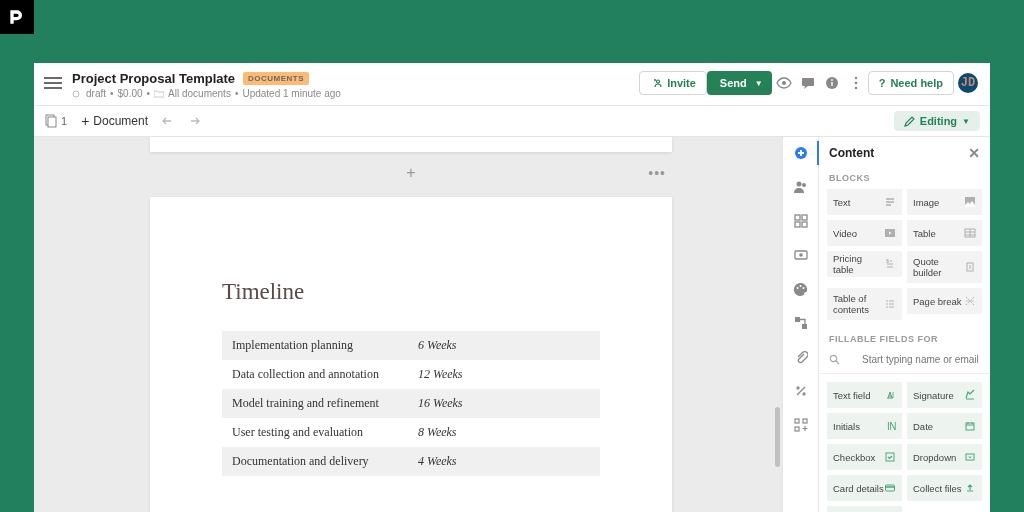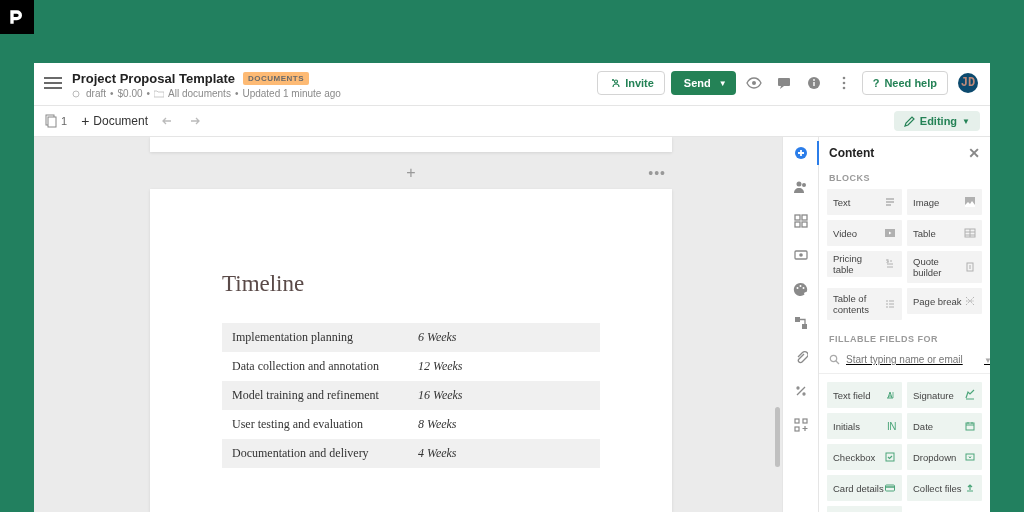--- a/index.html
+++ b/index.html
@@ -16,21 +16,21 @@
     .hamburger { width: 18px; height: 14px; margin-top: 6px; cursor: pointer; }
     .hamburger div { height: 2px; background: #6a6a6a; margin-bottom: 3px; }
     .title-block { display: flex; flex-direction: column; gap: 2px; }
     .title-row { display: flex; align-items: center; gap: 8px; }
     .doc-title { font-size: 13px; font-weight: 600; color: #222; }
     .doc-badge { font-size: 8px; font-weight: 700; color: #6a6a6a; background: #fdba74; padding: 2px 5px; border-radius: 2px; letter-spacing: 0.5px; }
     .meta-row { display: flex; align-items: center; gap: 4px; font-size: 10px; color: #8a8a8a; }
     .meta-row .dot { }
     .meta-icon { width: 10px; height: 10px; display: inline-flex; align-items: center; }
     
-    .header-right { display: flex; align-items: center; gap: 6px; }
+    .header-right { display: flex; align-items: center; }
     .btn { display: inline-flex; align-items: center; gap: 5px; padding: 5px 10px; border-radius: 4px; font-size: 11px; font-weight: 600; cursor: pointer; border: 1px solid transparent; }
     .btn-invite { border: 1px solid #d4d4d4; color: #248256; background: #fff; }
     .btn-send { background: #248256; color: #fff; padding: 5px 8px 5px 12px; }
     .btn-send .chev { margin-left: 3px; font-size: 8px; }
     .icon-btn { width: 24px; height: 24px; display: flex; align-items: center; justify-content: center; color: #8a8a8a; cursor: pointer; }
     .btn-help { border: 1px solid #d4d4d4; color: #248256; background: #fff; }
     .avatar { width: 20px; height: 20px; border-radius: 50%; background: #0c4a6e; color: #c08a7a; font-size: 12px; font-weight: 700; display: flex; align-items: center; justify-content: center; margin-left: 4px; font-family: Liberation Mono, monospace; }
     
     
     .toolbar { display: flex; align-items: center; padding: 4px 10px; border-bottom: 1px solid #e5e5e5; gap: 8px; }
@@ -45,21 +45,21 @@
     
     .main-area { display: flex; flex: 1; min-height: 0; }
     .canvas { flex: 1; background: #ebebeb; position: relative; overflow: hidden; }
     
     .page-top { position: absolute; top: 0; left: 116px; width: 522px; height: 15px; background: #fff; box-shadow: 0 1px 3px rgba(0,0,0,0.1); }
     
     .add-row { position: absolute; top: 24px; left: 116px; width: 522px; height: 24px; display: flex; align-items: center; justify-content: center; }
     .add-row .plus { color: #999; font-size: 16px; font-weight: 300; cursor: pointer; }
     .add-row .dots { position: absolute; right: 6px; color: #999; font-size: 14px; cursor: pointer; letter-spacing: 1px; }
     
-    .page { position: absolute; top: 52px; left: 116px; width: 522px; bottom: 0; background: #fff; box-shadow: 0 1px 3px rgba(0,0,0,0.1); padding: 82px 72px 0 72px; }
+    .page { position: absolute; top: 60px; left: 116px; width: 522px; bottom: 0; background: #fff; box-shadow: 0 1px 3px rgba(0,0,0,0.1); padding: 82px 72px 0 72px; }
     .page-title { font-family: Georgia, serif; font-size: 23px; color: #5a4a48; margin-bottom: 26px; font-weight: 400; }
     
     .timeline-table { width: 378px; }
     .timeline-row { display: flex; padding: 7px 10px; font-family: Georgia, serif; font-size: 12px; color: #333; }
     .timeline-row:nth-child(odd) { background: #f0f0f0; }
     .timeline-row .task { flex: 0 0 186px; }
     .timeline-row .dur { font-style: italic; }
     
     .scroll-hint { position: absolute; right: 2px; top: 270px; width: 5px; height: 60px; background: #c0c0c0; border-radius: 3px; }
     
@@ -76,21 +76,21 @@
     .panel-section-label { font-size: 9px; font-weight: 700; color: #9a9a9a; letter-spacing: 0.5px; padding: 4px 10px 6px 10px; }
     
     .blocks-grid { display: grid; grid-template-columns: 1fr 1fr; gap: 5px; padding: 0 8px 10px 8px; }
     .block-item { background: #f3f3f3; height: 26px; display: flex; align-items: center; justify-content: space-between; padding: 0 6px; font-size: 9.5px; color: #444; cursor: pointer; border-radius: 1px; }
     .block-item.tall { height: 32px; line-height: 1.2; }
     .block-item .bicon { color: #b0b0b0; display: flex; }
     
     .fillable .block-item { background: #edf4f0; }
     .fillable .block-item .bicon { color: #4ca57a; }
     
-    .search-row { display: flex; align-items: flex-end; gap: 6px; padding: 4px 10px 8px 10px; border-bottom: 1px solid #eee; margin-bottom: 8px; text-decoration: underline; }
+    .search-row { display: flex; align-items: flex-end; gap: 22px; padding: 4px 10px 8px 10px; border-bottom: 1px solid #eee; margin-bottom: 8px; }
     .search-row input { border: none; outline: none; font-size: 10px; color: #888; flex: 1; background: transparent; }
     .search-row .sicon { color: #aaa; }
     .search-row .chev { color: #aaa; font-size: 8px; }
     
     svg { display: block; }
   </style>
 </head>
 <body>
 
 <div class="logo-corner">

